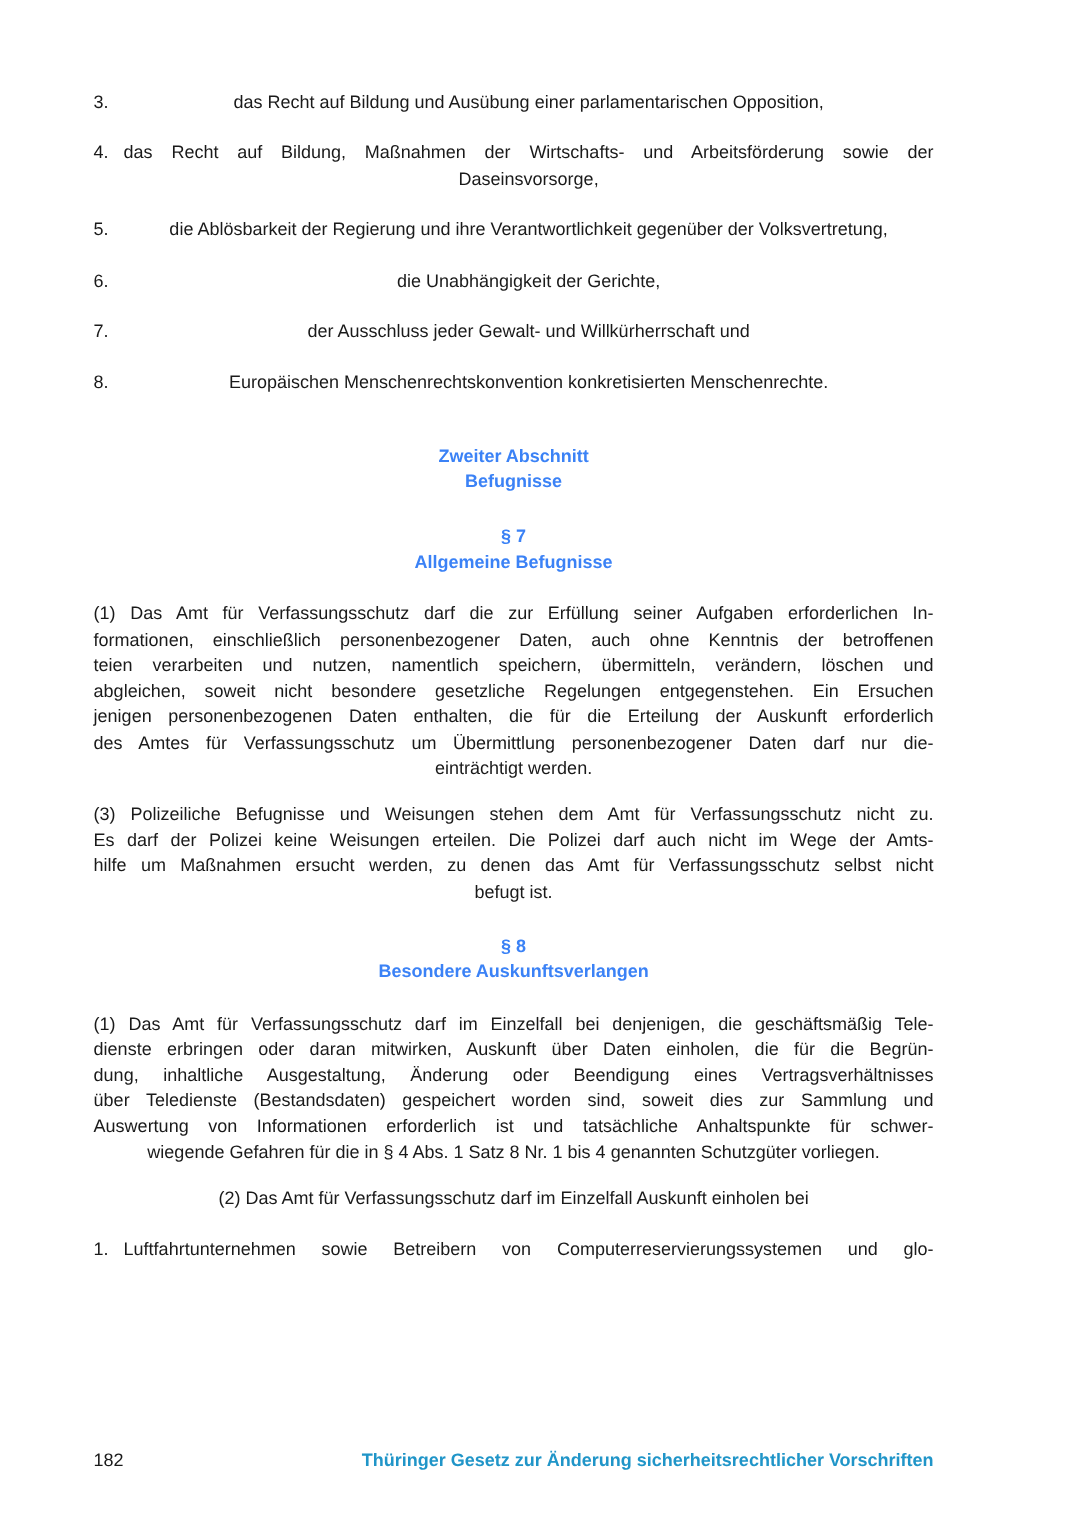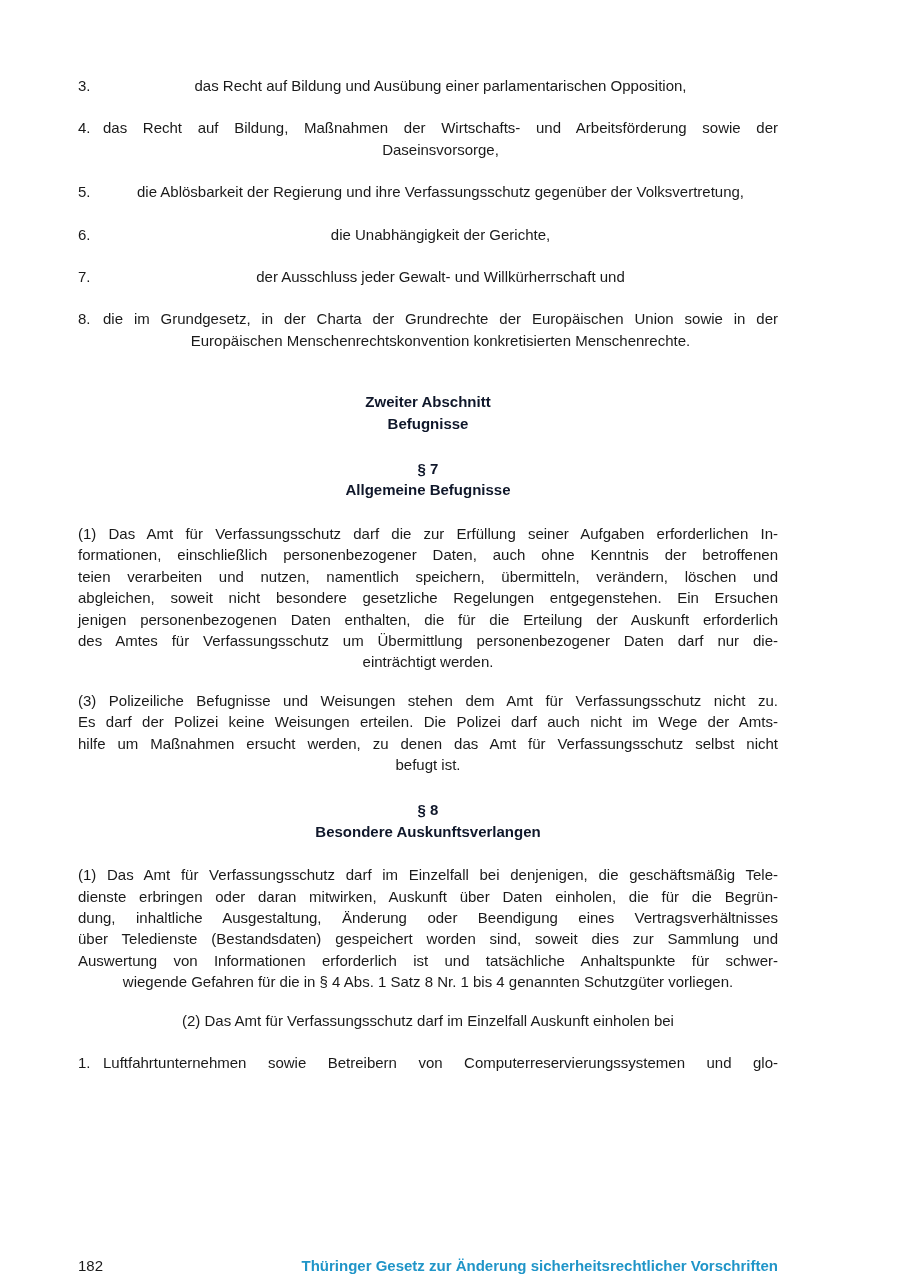--- a/index.html
+++ b/index.html
@@ -36,36 +36,36 @@
     font-size: 15px;
     line-height: 21.4px;
   }
   .list-item .body { flex: 1 1 auto; min-width: 0; }
   .heading {
     text-align: center;
     font-weight: bold;
     font-size: 15px;
     line-height: 21.4px;
     margin: 24px 0 22px;
-    color: #0f172a;
+    color: #3b82f6;
   }
   .section-start { margin-top: 40px; }
   .footer {
     position: absolute;
     left: 78px;
     top: 1207px;
     width: 700px;
     display: flex;
     justify-content: space-between;
     align-items: baseline;
     font-size: 15px;
     line-height: 21px;
   }
   .footer .page-num { color: #1a1a1a; text-align: right; }
-  .footer .book-title { font-weight: bold; margin-top: 48px; }
+  .footer .book-title { font-weight: bold; }
 </style>
 </head>
 <body>
 
 <div class="page" style="color: rgb(26, 26, 26);">
   <div class="content">
       <div class="list-item">
         <div class="num">3.</div>
         <div class="body">
           <div class="line">das Recht auf Bildung und Ausübung einer parlamentarischen Opposition,</div>
@@ -74,39 +74,38 @@
       <div class="list-item">
         <div class="num">4.</div>
         <div class="body">
           <div class="line j">das Recht auf Bildung, Maßnahmen der Wirtschafts- und Arbeitsförderung sowie der</div>
           <div class="line">Daseinsvorsorge,</div>
         </div>
       </div>
       <div class="list-item">
         <div class="num">5.</div>
         <div class="body">
-          <div class="line">die Ablösbarkeit der Regierung und ihre Verfassungsschutz gegenüber der Volksvertretung,</div>
+          <div class="line">die Ablösbarkeit der Regierung und ihre Verantwortlichkeit gegenüber der Volksvertretung,</div>
         </div>
       </div>
       <div class="list-item">
         <div class="num">6.</div>
         <div class="body">
           <div class="line">die Unabhängigkeit der Gerichte,</div>
         </div>
       </div>
       <div class="list-item">
         <div class="num">7.</div>
         <div class="body">
           <div class="line">der Ausschluss jeder Gewalt- und Willkürherrschaft und</div>
         </div>
       </div>
       <div class="list-item">
         <div class="num">8.</div>
         <div class="body">
-          <div class="line j">die im Grundgesetz, in der Charta der Grundrechte der Europäischen Union sowie in der</div>
           <div class="line">Europäischen Menschenrechtskonvention konkretisierten Menschenrechte.</div>
         </div>
       </div>
       <div class="heading section-start">
         <div>Zweiter Abschnitt</div>
         <div>Befugnisse</div>
       </div>
       <div class="heading">
         <div>§ 7</div>
         <div>Allgemeine Befugnisse</div>

